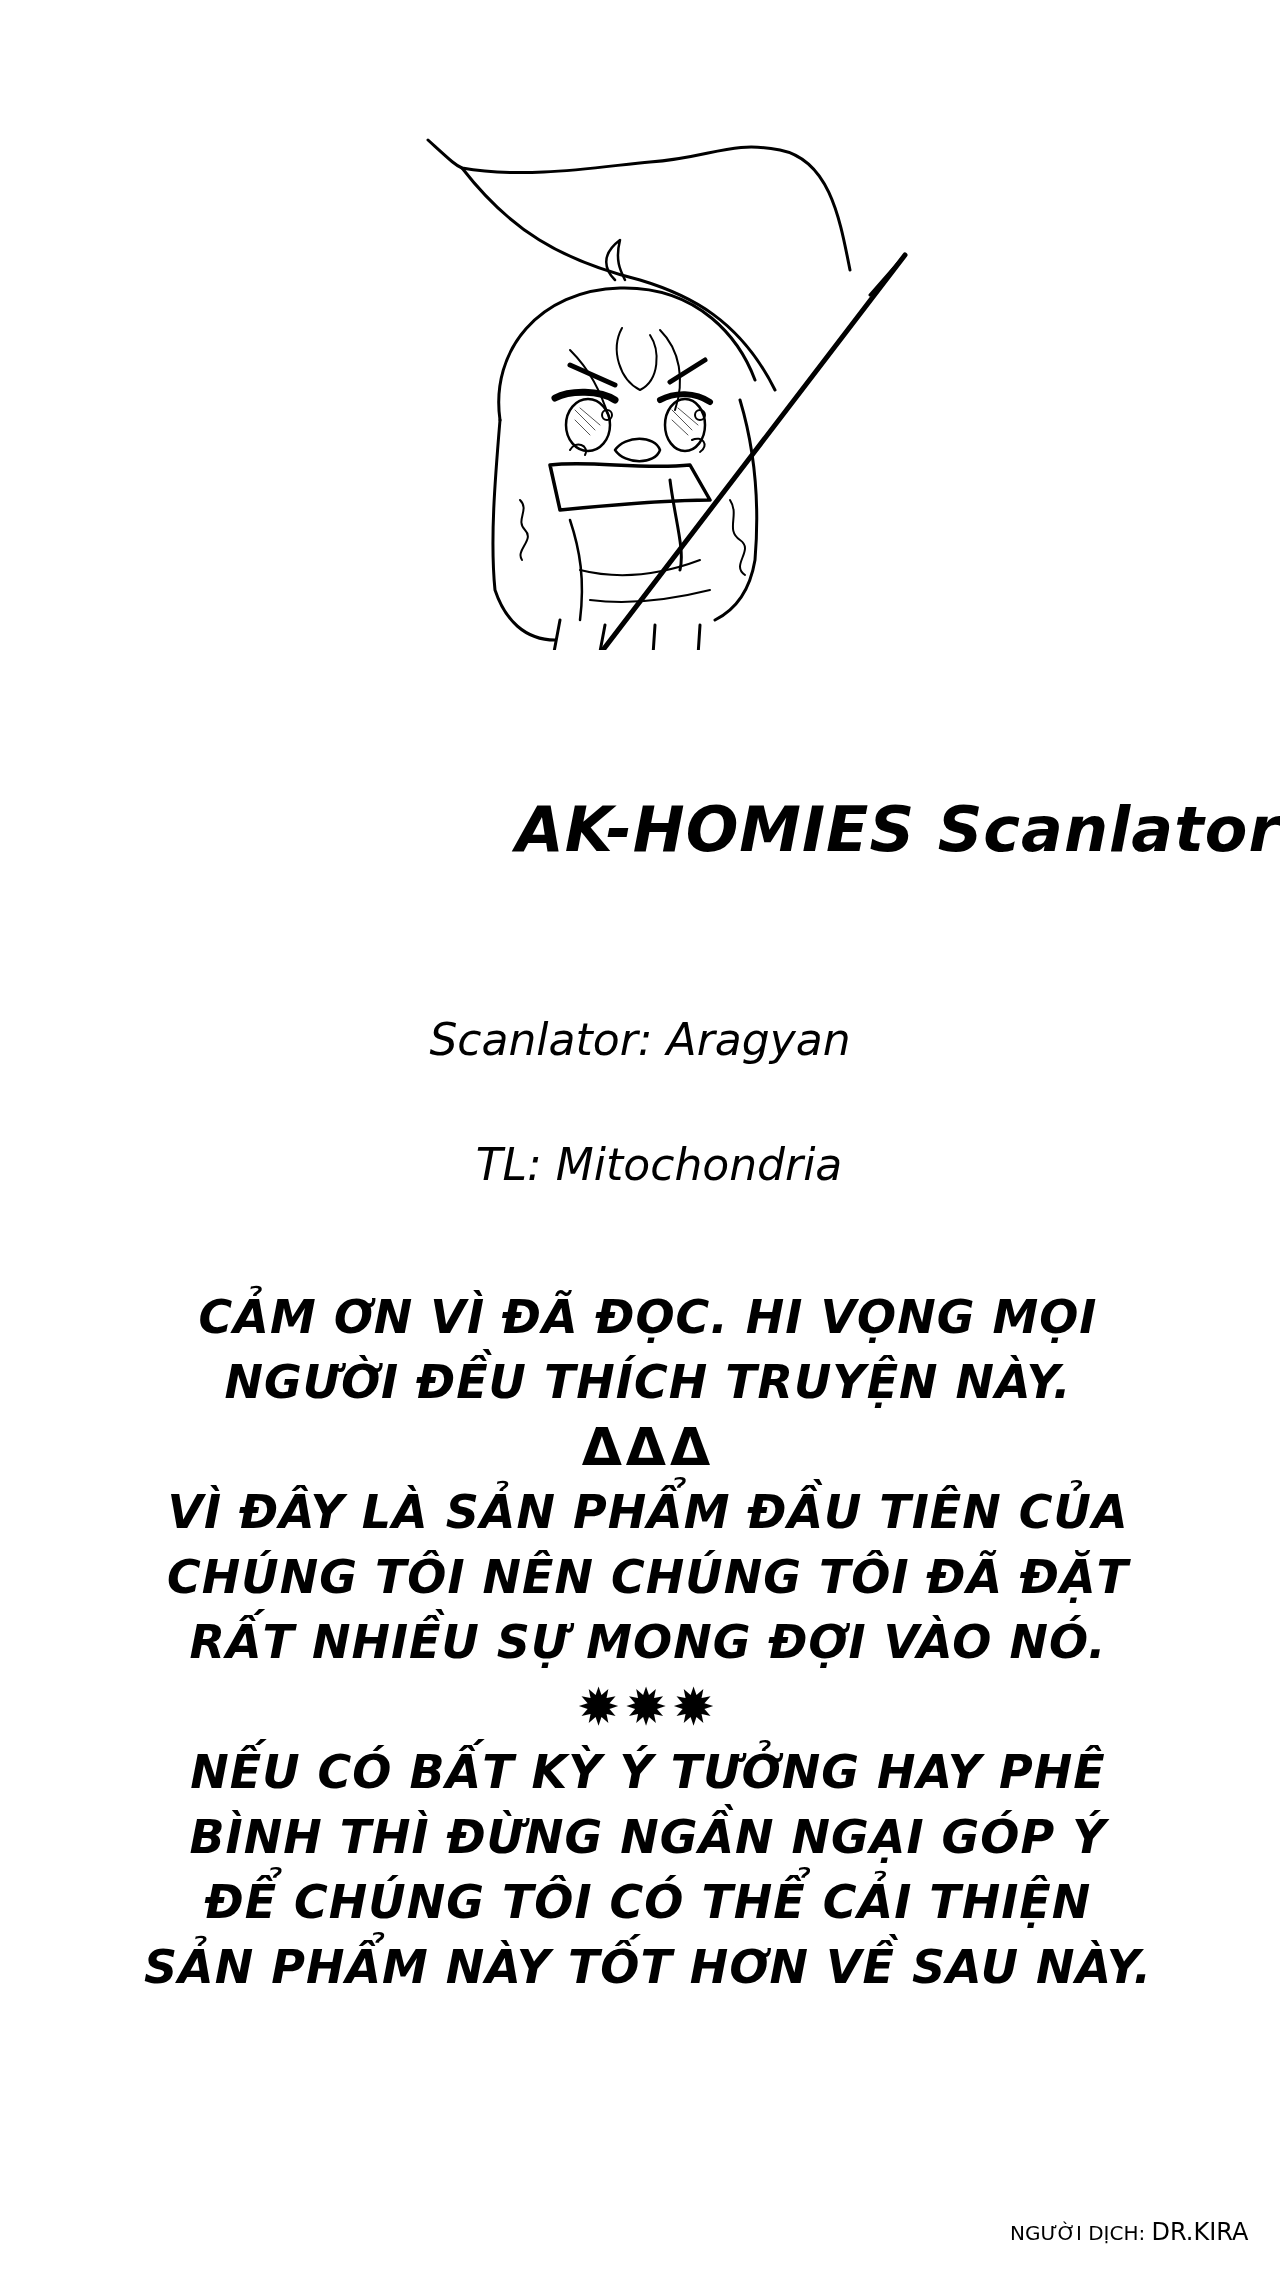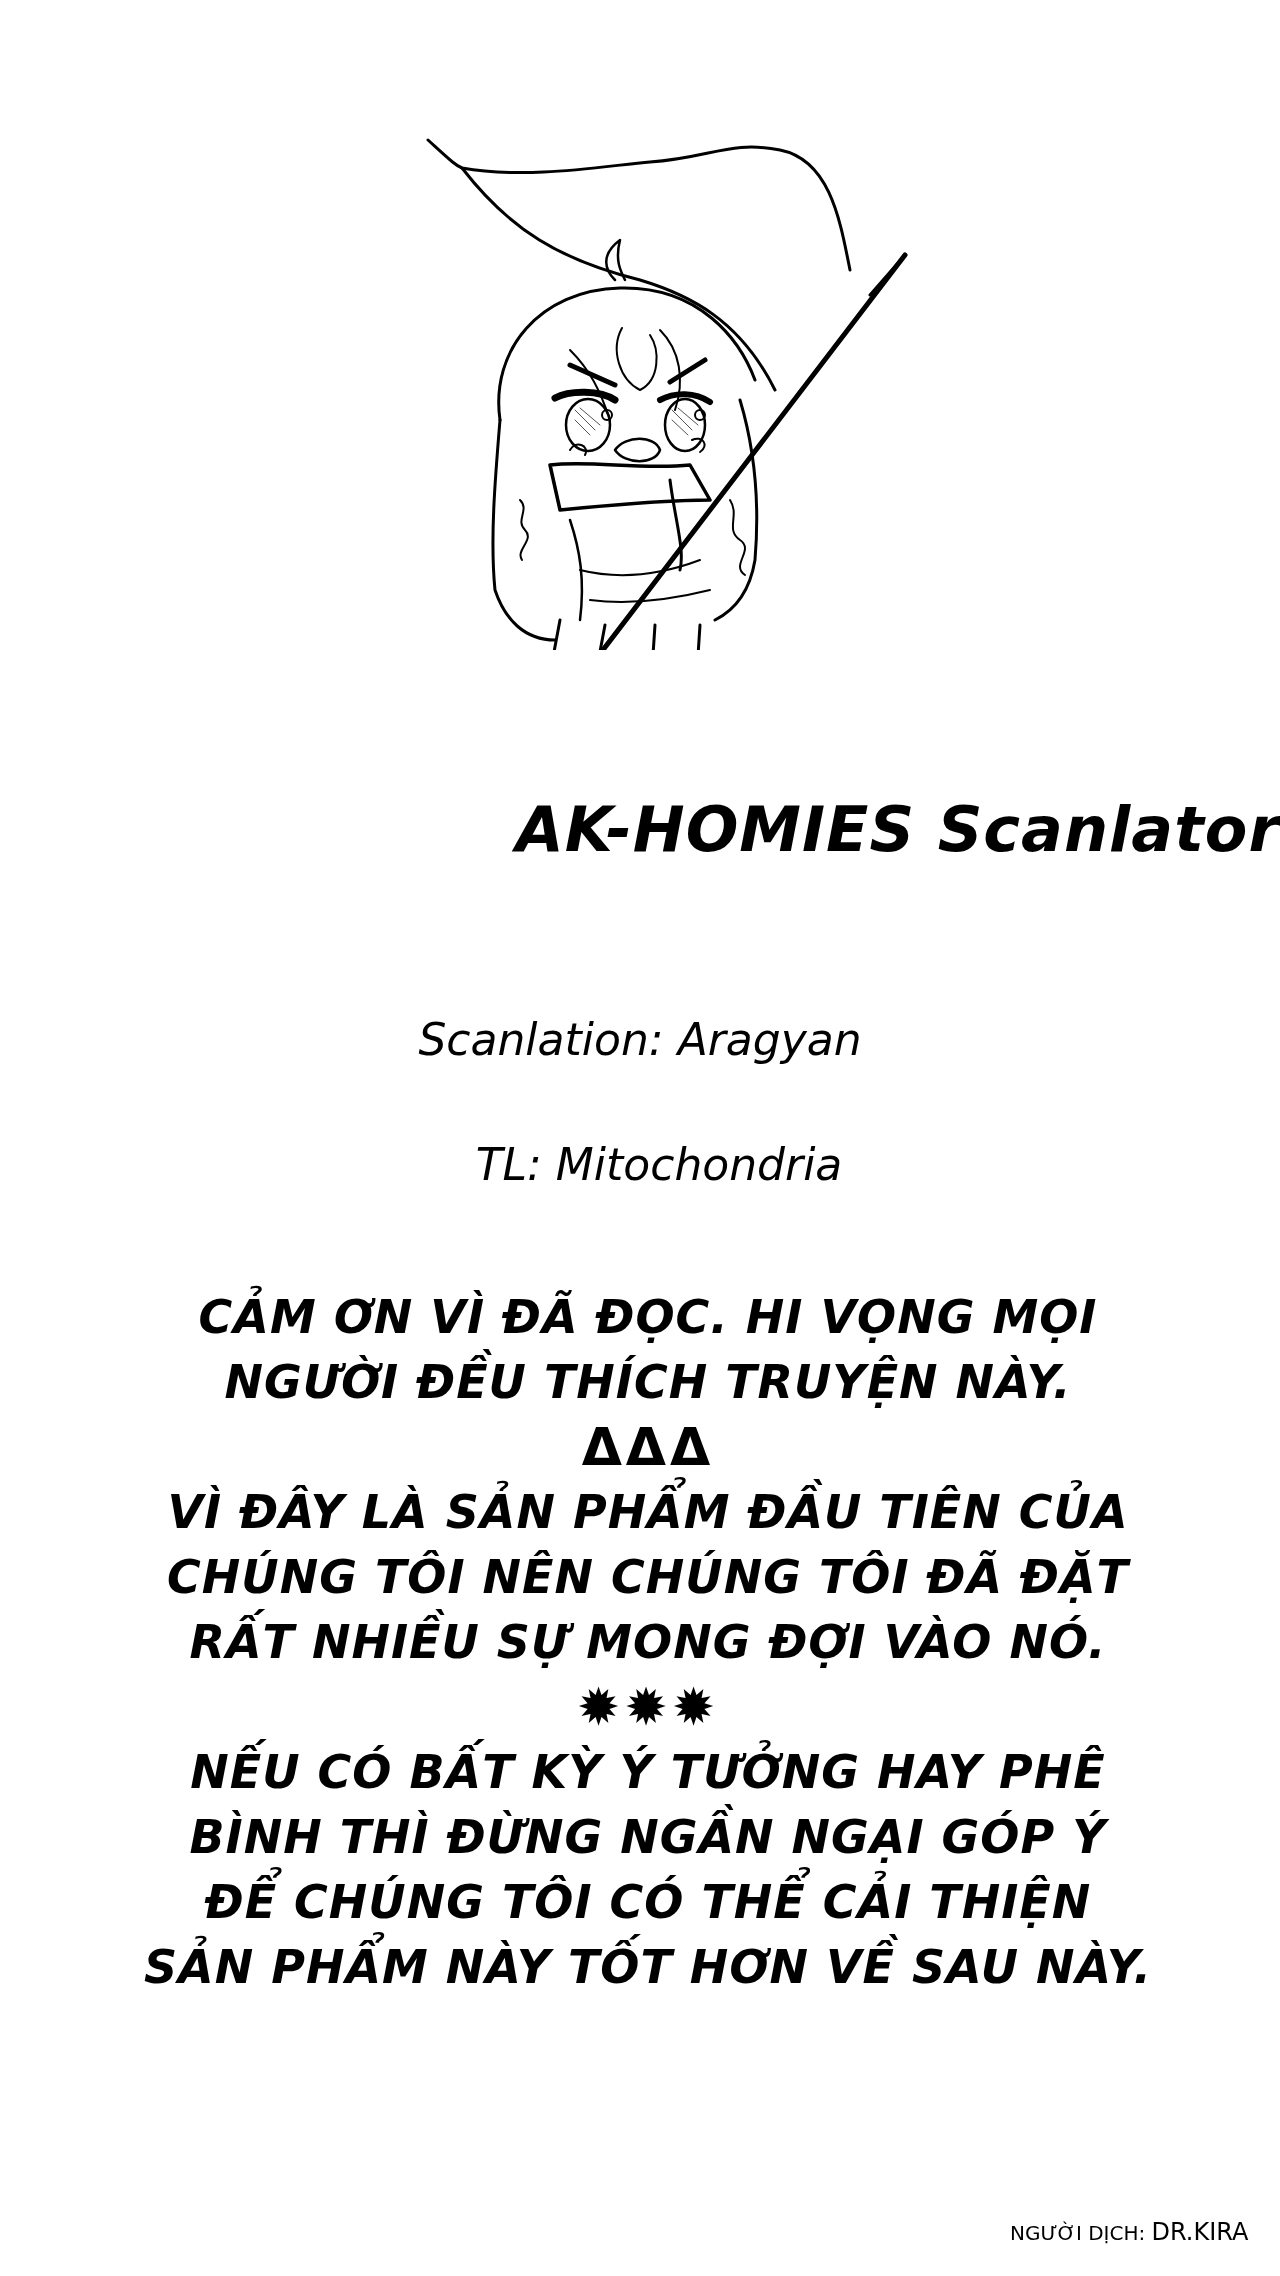--- a/index.html
+++ b/index.html
@@ -84,21 +84,21 @@
       <path d="M145 540 L 175 545" stroke-width="2"></path>
       <path d="M250 540 L 280 535" stroke-width="2"></path>
 
       <path d="M110 380 C 120 390, 105 400, 115 410 C 125 420, 105 430, 112 440" stroke-width="2"></path>
       <path d="M320 380 C 330 395, 315 410, 330 420 C 345 430, 320 445, 335 455" stroke-width="2"></path>
     </svg>
   </div>
 
   <div class="title">AK-HOMIES Scanlator</div>
 
-  <div class="credit scan">Scanlation: Aragyan</div>
+  <div class="credit scan">Scanlator: Aragyan</div>
   <div class="credit tl">TL: Mitochondria</div>
 
   <div class="message">
     <span class="line">CẢM ƠN VÌ ĐÃ ĐỌC. HI VỌNG MỌI</span>
     <span class="line">NGƯỜI ĐỀU THÍCH TRUYỆN NÀY.</span>
     <span class="sep">ΔΔΔ</span>
     <span class="line">VÌ ĐÂY LÀ SẢN PHẨM ĐẦU TIÊN CỦA</span>
     <span class="line">CHÚNG TÔI NÊN CHÚNG TÔI ĐÃ ĐẶT</span>
     <span class="line">RẤT NHIỀU SỰ MONG ĐỢI VÀO NÓ.</span>
     <span class="sep">✹✹✹</span>

